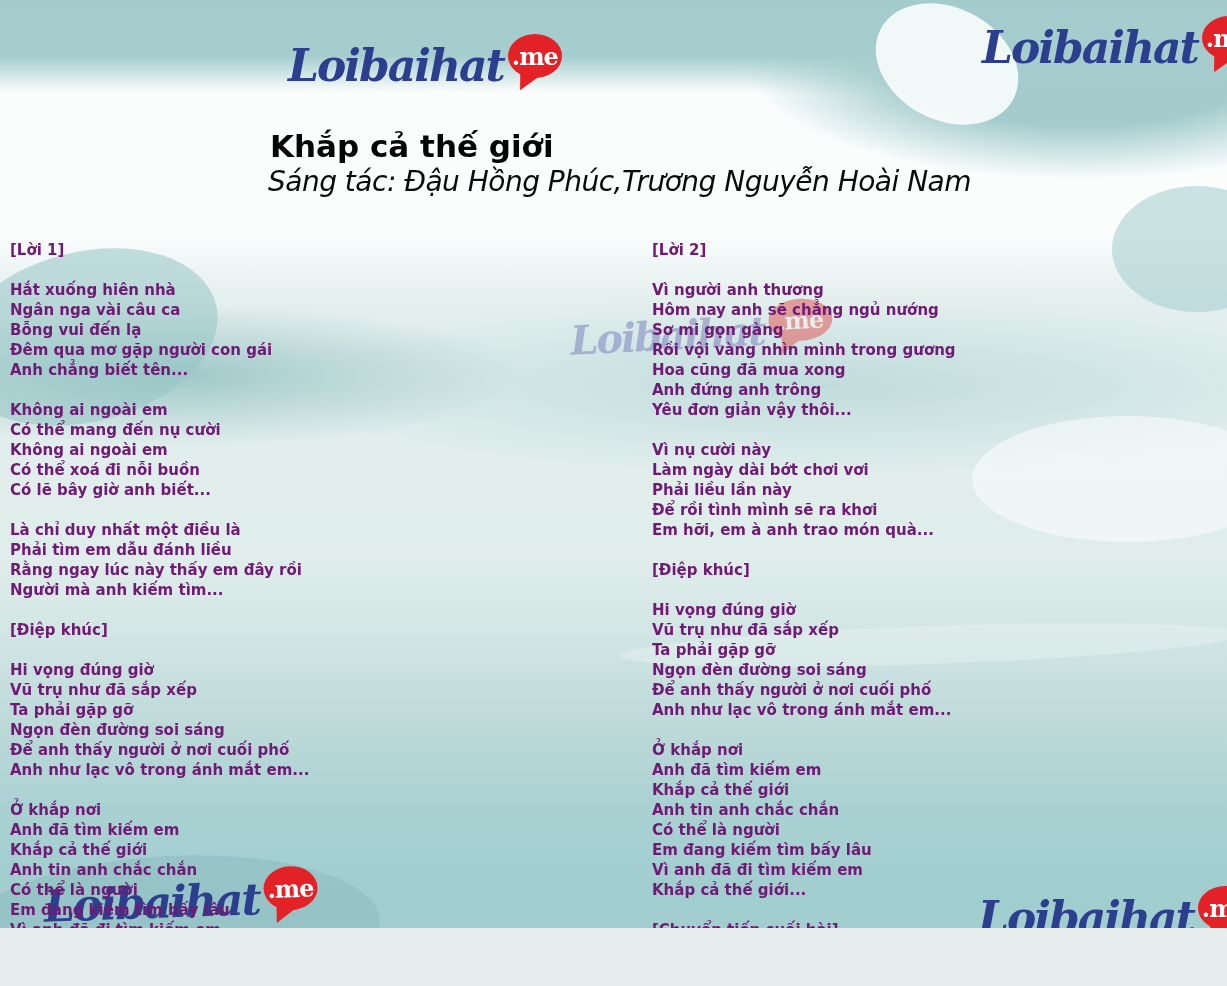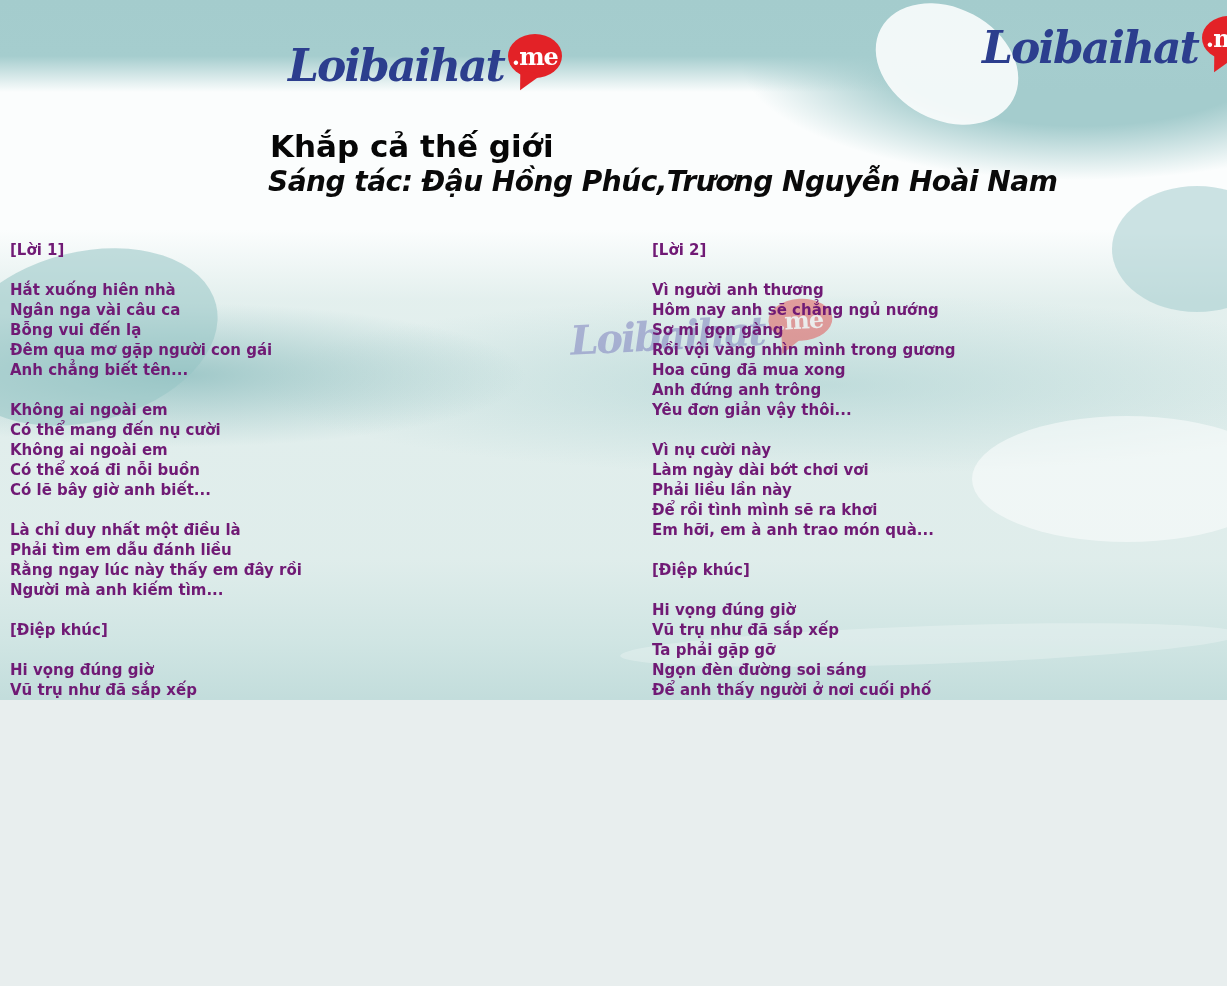--- a/index.html
+++ b/index.html
@@ -1,18 +1,18 @@
 <!DOCTYPE html>
 <html><head>
 <meta charset="utf-8">
 <style>
   html,body{margin:0;padding:0;background:#e8eeee;}
   .canvas{
     position:relative;
-    width:1227px;height:700px;
+    width:1227px;height:928px;
     overflow:hidden;
     font-family:"DejaVu Sans",sans-serif;
   }
   
   .bg{
     position:absolute;inset:0;z-index:0;
     background-color:#fbfdfd;
     background-image:
       linear-gradient(180deg,#a4cccd 0px,#a5cdce 56px,rgba(165,205,206,0) 92px),
       radial-gradient(340px 120px at 1080px 60px,#a4cccd 55%,rgba(164,204,205,0) 100%),
@@ -53,21 +53,21 @@
   #logo-center-wm .bubble{background:#e25b5b;width:64px;height:42px;}
   #logo-center-wm .tail{border-top-color:#e25b5b;}
   #logo-center-wm .tld{color:rgba(255,255,255,.9);}
   
   #title{
     position:absolute;left:270px;top:108px;z-index:3;
     font-weight:700;font-size:31px;line-height:1.15;color:#060606;
   }
   #composer{
     position:absolute;left:268px;top:165px;z-index:3;
-    font-weight:700;font-style:italic;font-size:28px;line-height:1.2;
+    font-weight:400;font-style:italic;font-size:28px;line-height:1.2;
     letter-spacing:-.5px;color:#0a0a0a;white-space:nowrap;
   }
   .col{
     position:absolute;top:240px;z-index:3;
     font-weight:700;font-size:15px;line-height:20px;color:#701a75;
     white-space:pre-line;
   }
   .col-left{left:10px;width:640px;}
   .col-right{left:652px;width:550px;}
   #footer-url{

